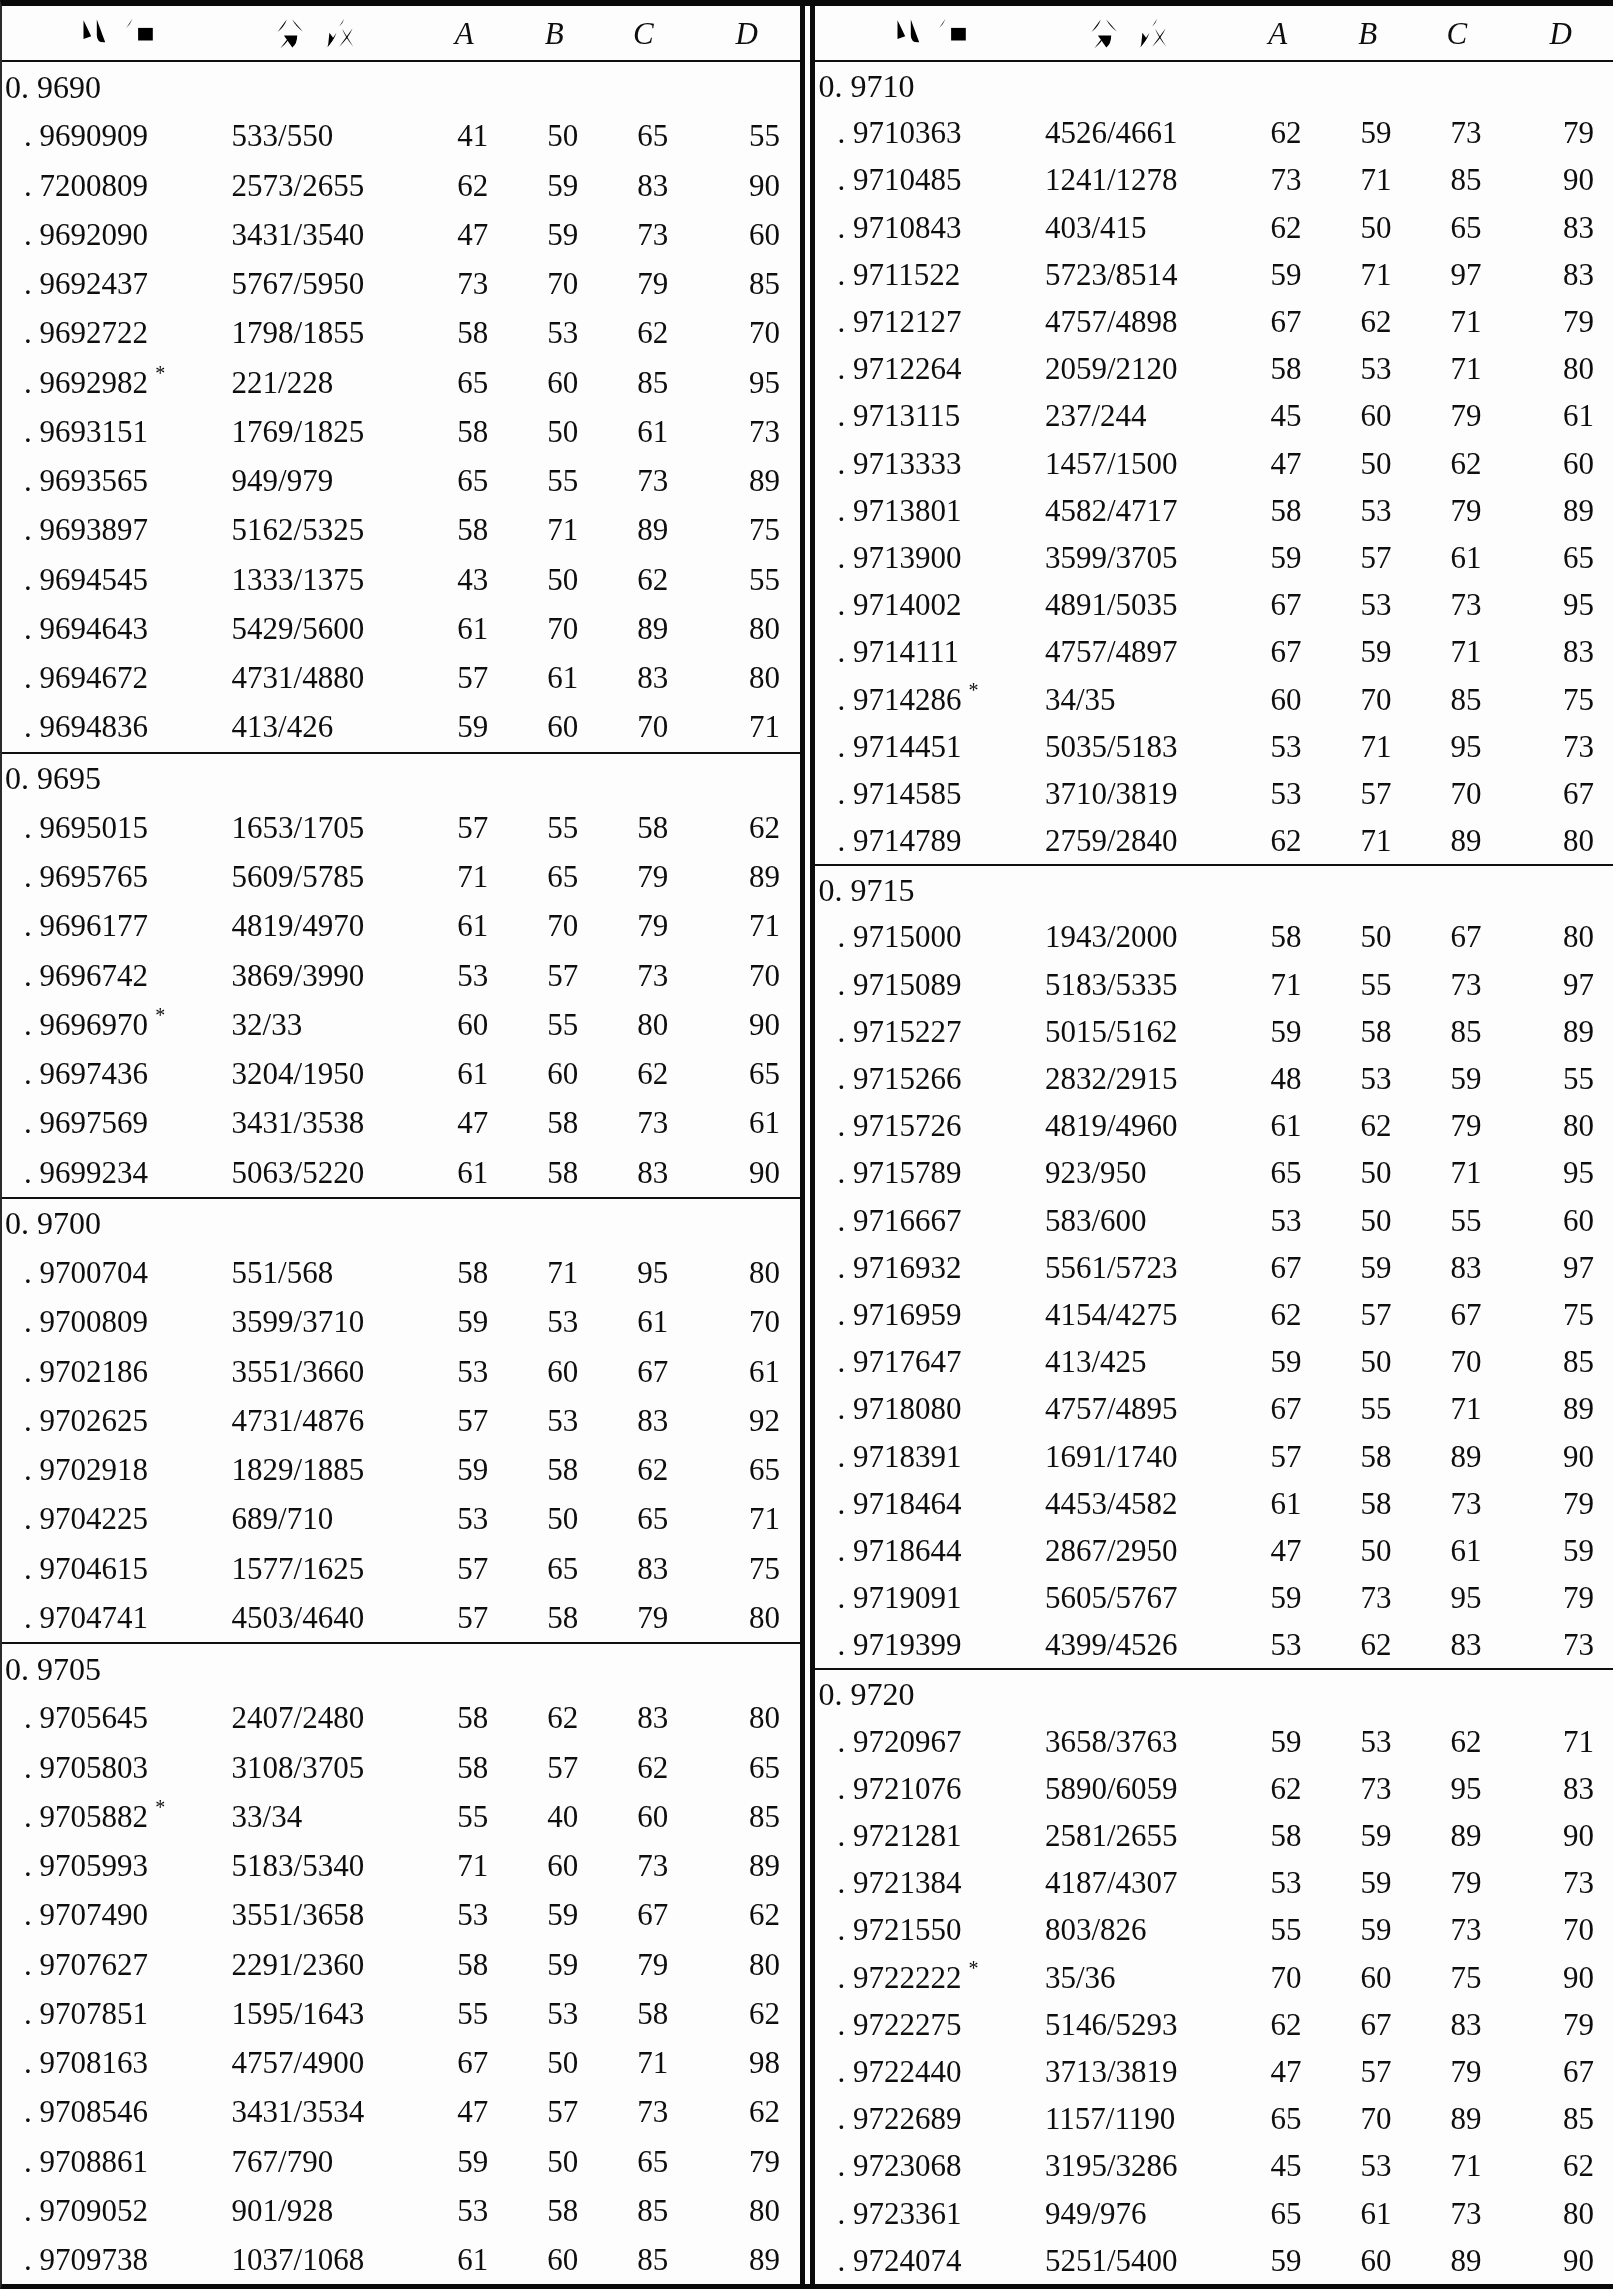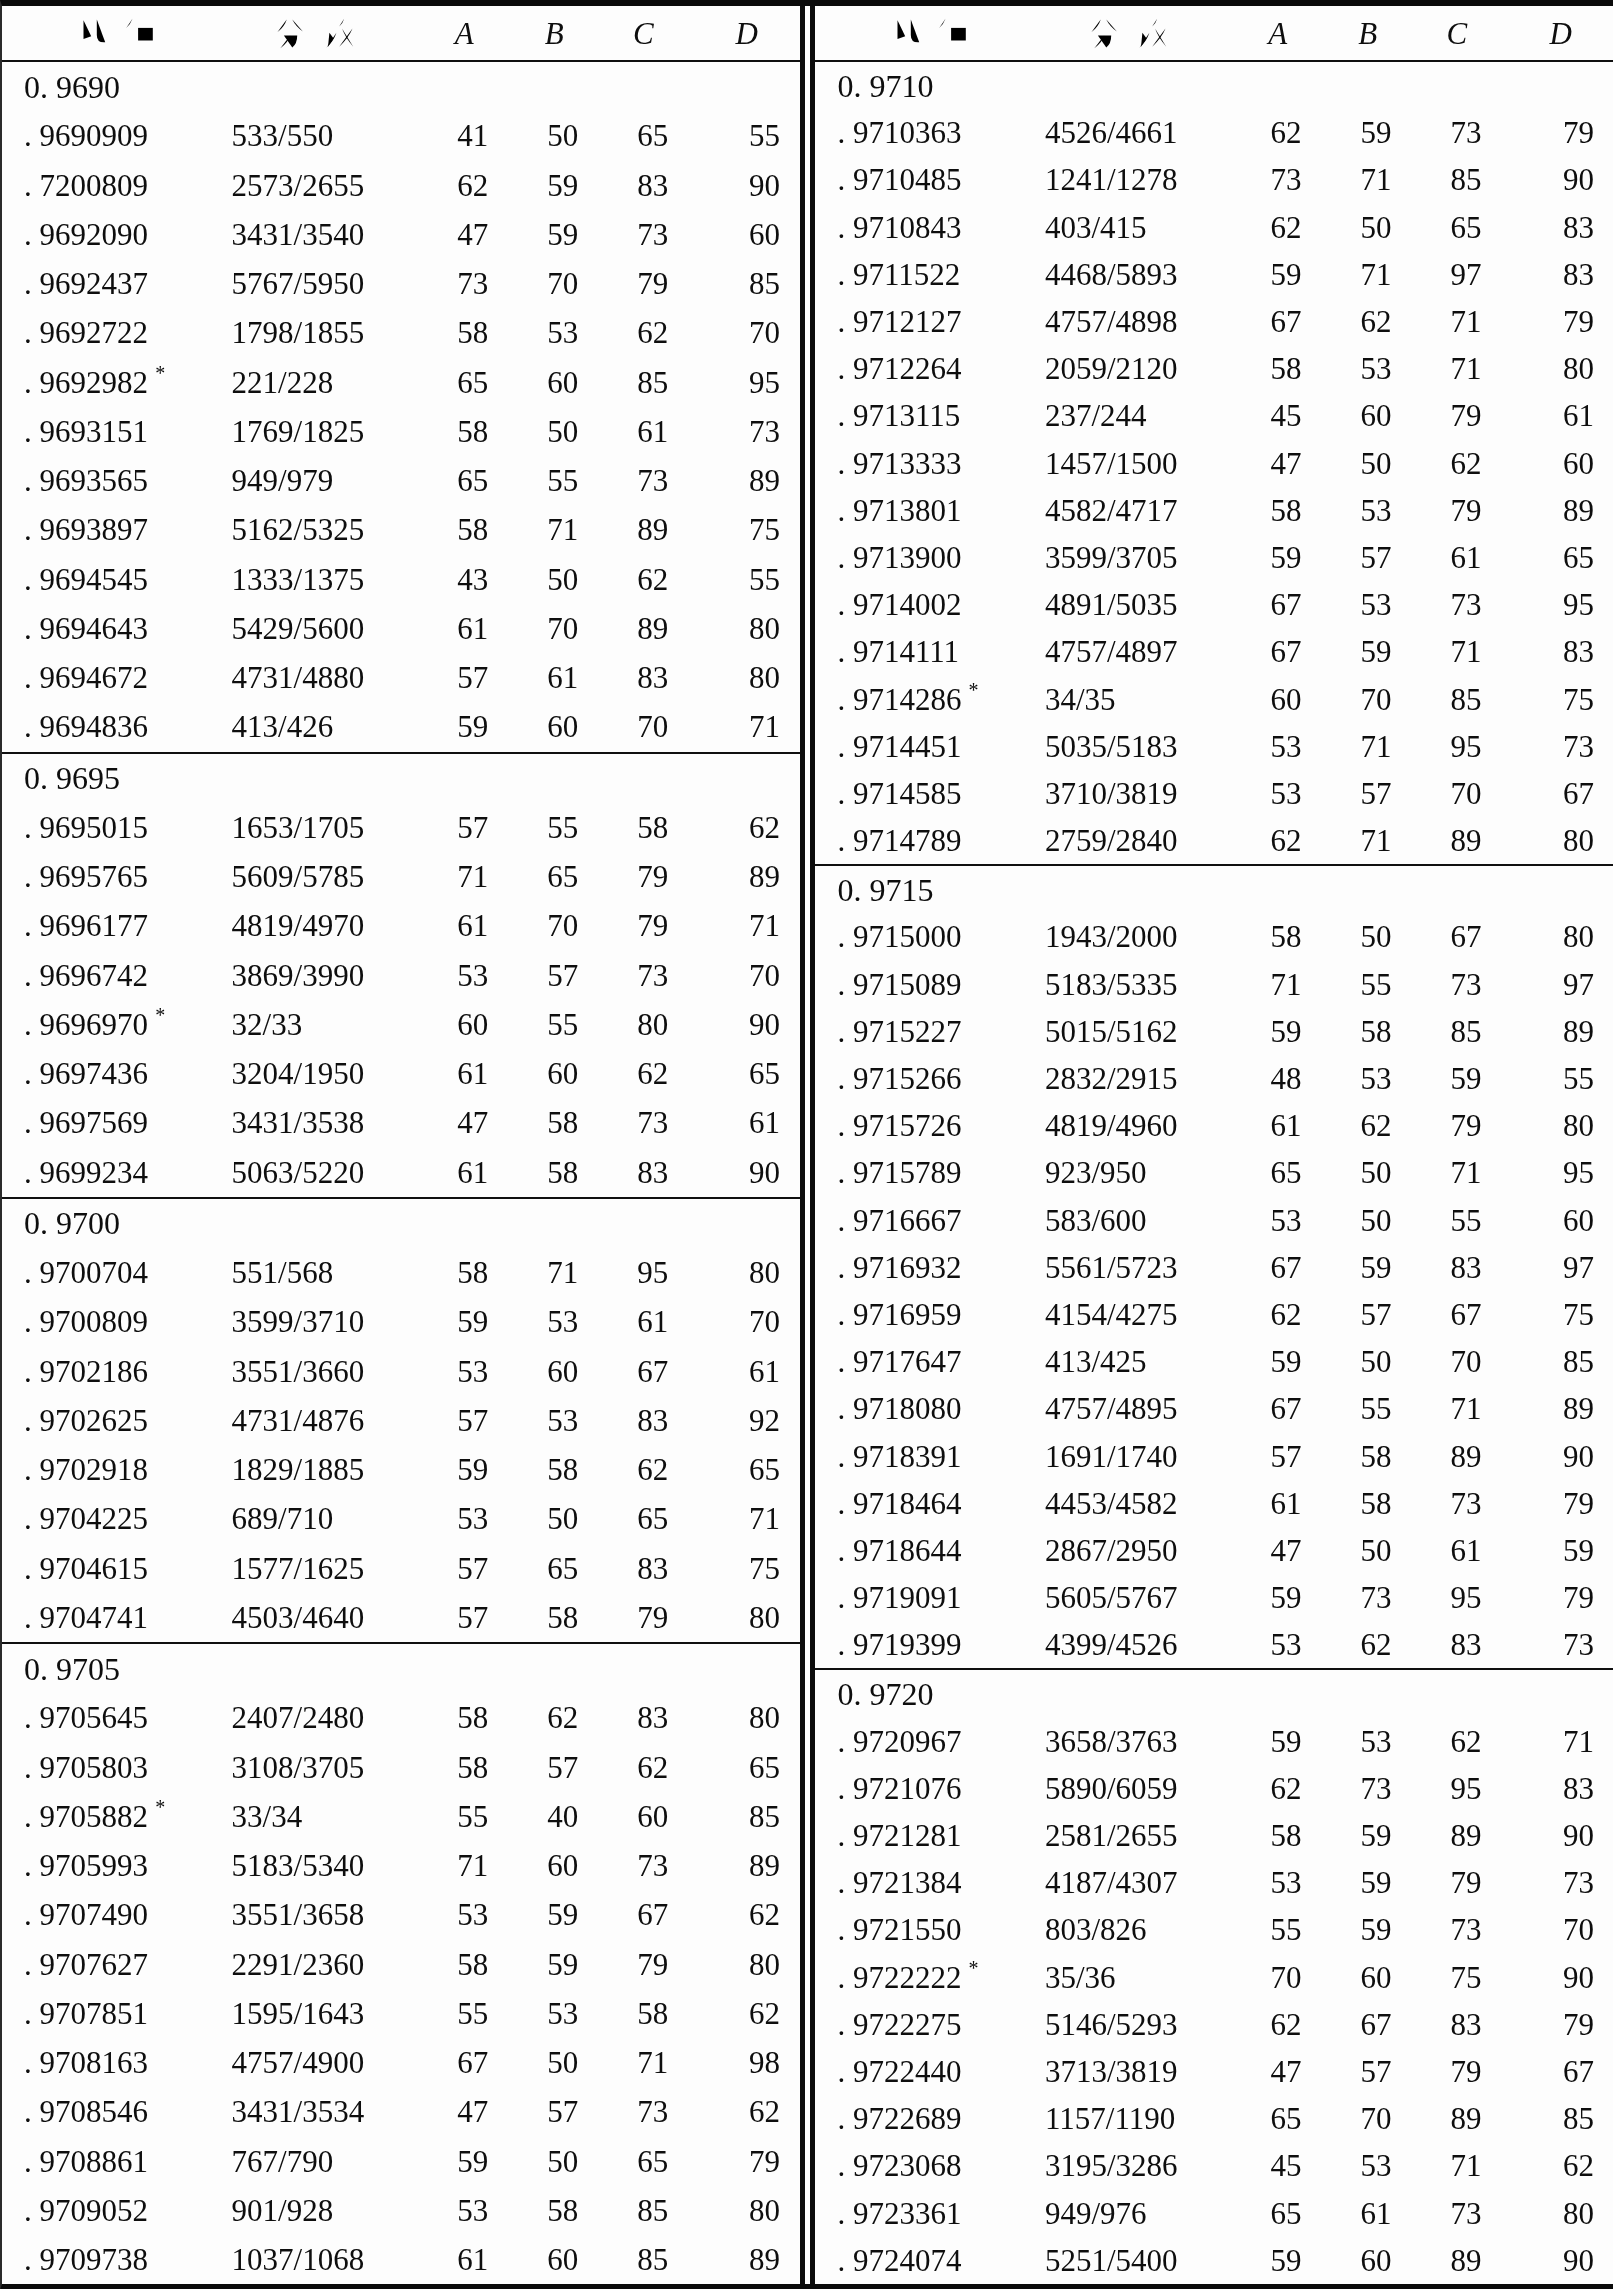--- a/index.html
+++ b/index.html
@@ -17,21 +17,21 @@
   .th{font-style:italic;font-size:31px;text-align:right;line-height:1;}
   .th.a,.th.b,.th.c{padding-right:16.3px;}
   .th.d{padding-right:42px;}
   .th.cjk{display:flex;justify-content:center;align-items:center;gap:13.6px;font-style:normal;}
   .glyph{width:35px;height:35px;}
   .tbody{flex:1;display:flex;flex-direction:column;}
   .row{flex:1;display:grid;grid-template-columns:226px 172px 90px 90px 90px 1fr;align-items:center;}
   .section-row{border-top:2.7px solid #101010;}
   .section-row.first{border-top:none;}
   .cell{font-size:31px;line-height:1;}
-  .section-label{grid-column:1/-1;padding-left:22px;font-size:32px;}
+  .section-label{grid-column:1/-1;padding-left:3px;font-size:32px;}
   .ratio{padding-left:22px;}
   .fraction{padding-left:3.6px;}
   .num{text-align:right;padding-right:1.8px;}
   .num.d{padding-right:20px;}
   .star{font-size:20px;vertical-align:12.7px;margin-left:7.2px;line-height:0;}
   .sr{position:absolute;width:0.9px;height:0.9px;overflow:hidden;clip-path:inset(50%);white-space:nowrap;}
 </style>
 </head>
 <body>
 
@@ -497,21 +497,21 @@
           <div class="row data-row">
             <span class="cell ratio">. 9710843</span>
             <span class="cell fraction">403/415</span>
             <span class="cell num a">62</span>
             <span class="cell num b">50</span>
             <span class="cell num c">65</span>
             <span class="cell num d">83</span>
           </div>
           <div class="row data-row">
             <span class="cell ratio">. 9711522</span>
-            <span class="cell fraction">4468/5893</span>
+            <span class="cell fraction">5723/8514</span>
             <span class="cell num a">59</span>
             <span class="cell num b">71</span>
             <span class="cell num c">97</span>
             <span class="cell num d">83</span>
           </div>
           <div class="row data-row">
             <span class="cell ratio">. 9712127</span>
             <span class="cell fraction">4757/4898</span>
             <span class="cell num a">67</span>
             <span class="cell num b">62</span>

